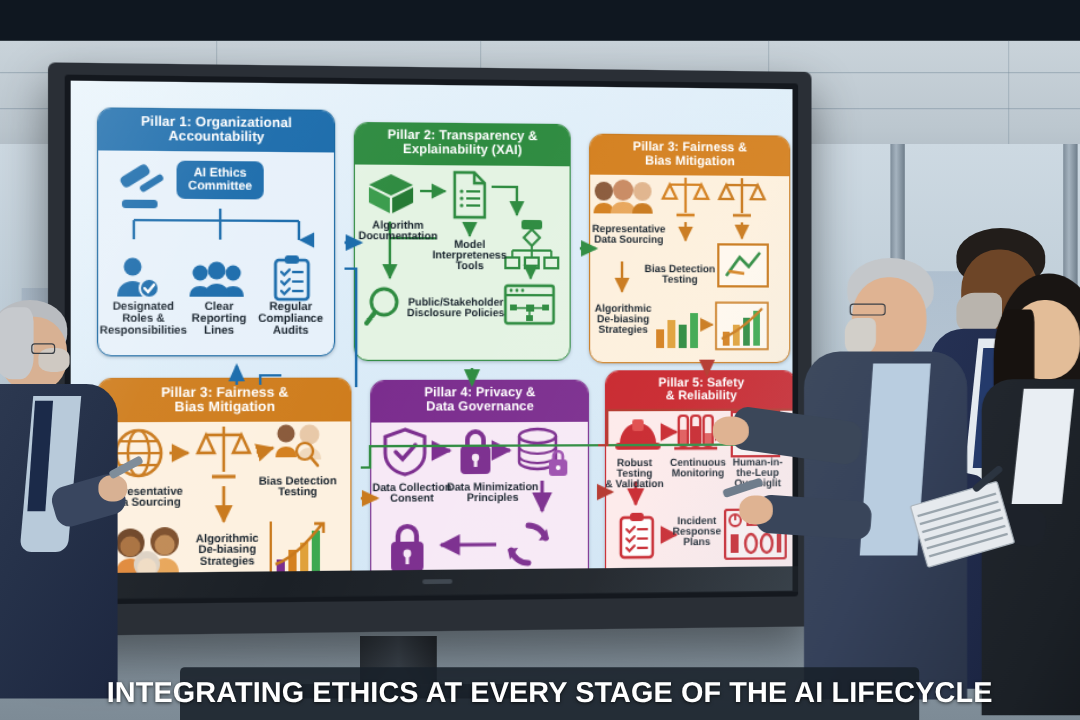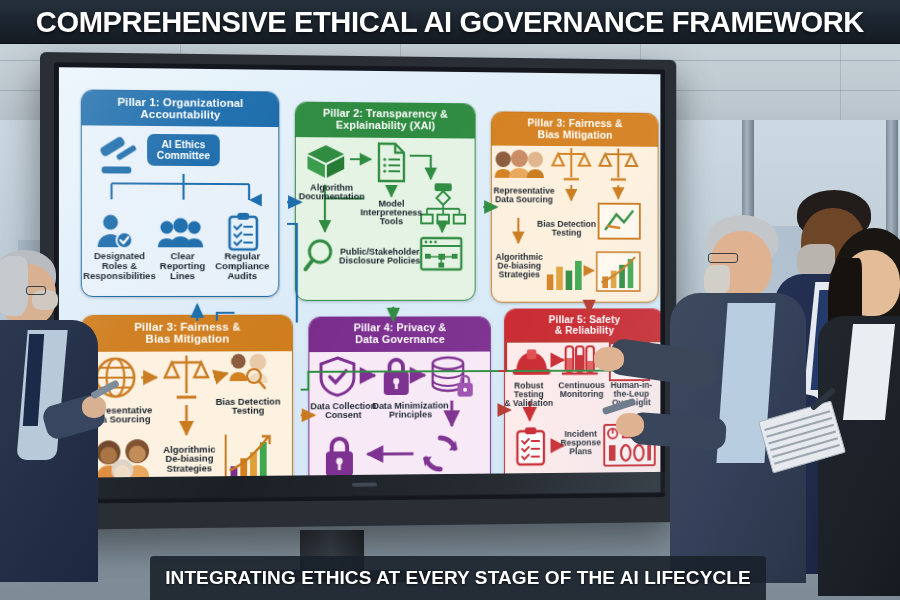--- a/index.html
+++ b/index.html
@@ -120,21 +120,21 @@
     transform: scaleX(.97);
   }
   .footerbar {
     position:absolute; left:150px; bottom:0; width:616px; height:44px;
     background:rgba(24,32,41,.88);
     display:flex; align-items:center; justify-content:center;
     border-radius:4px 4px 0 0;
     z-index:80;
   }
   .footerbar span {
-    color:#fff; font-weight:bold; font-size:19px; letter-spacing:.1px; white-space:nowrap;
+    color:#fff; font-weight:bold; font-size:24px; letter-spacing:.1px; white-space:nowrap;
     text-shadow:0 1px 3px rgba(0,0,0,.7);
   }
 
   
   .person { position:absolute; }
   .head { position:absolute; border-radius:48% 48% 44% 44%; }
   .hair { position:absolute; border-radius:50% 50% 40% 40%; }
   .torso { position:absolute; border-radius:16px 16px 0 0; }
   .shirt { position:absolute; }
   .tie { position:absolute; }
@@ -707,20 +707,17 @@
       <i style="top:8px"></i>
         <i style="top:15px"></i>
         <i style="top:22px"></i>
         <i style="top:29px"></i>
         <i style="top:36px"></i>
         <i style="top:43px"></i>
     </div>
     <div style="position:absolute;left:-18px;top:168px;width:30px;height:6px;background:#2b3440;border-radius:3px;transform:rotate(-40deg);"></div>
   </div>
 
-  <div class="titlebar">
-    <span>COMPREHENSIVE ETHICAL AI GOVERNANCE FRAMEWORK</span>
-  </div>
   <div class="footerbar">
     <span>INTEGRATING ETHICS AT EVERY STAGE OF THE AI LIFECYCLE</span>
   </div>
 
 </div>
 
 </body></html>

